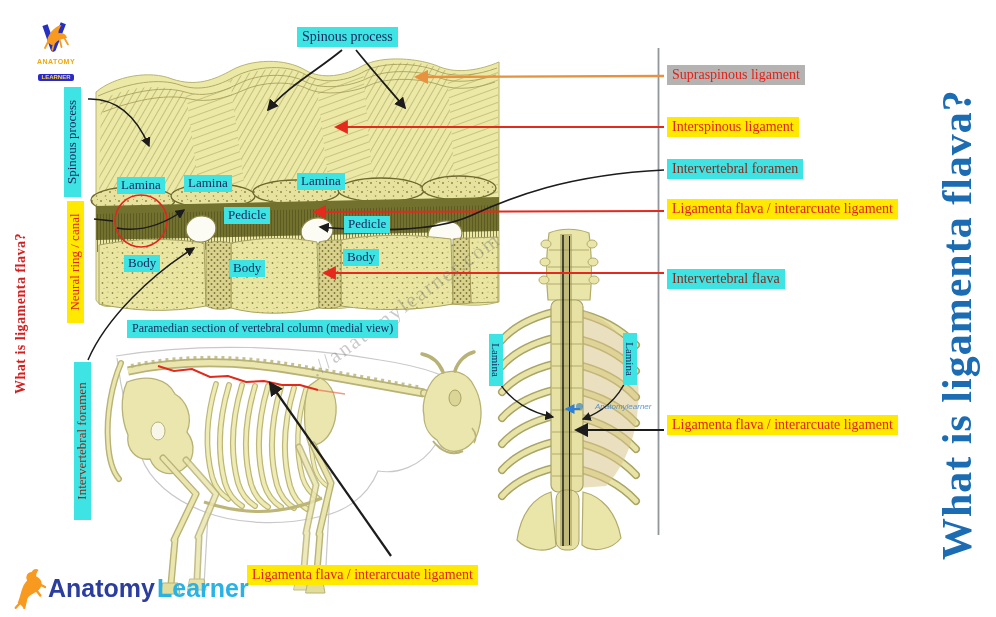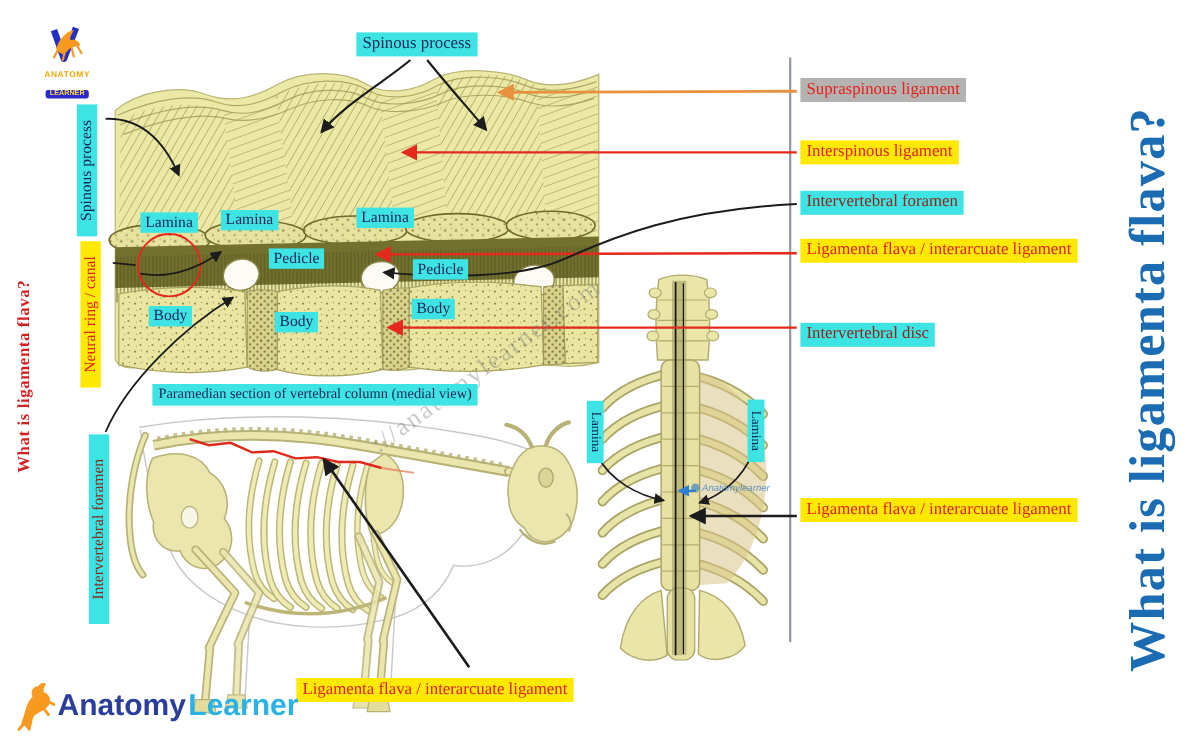--- a/index.html
+++ b/index.html
@@ -29,21 +29,21 @@
   .logo-bottom .p2{color:#29b2e6}
   .logo-top{position:absolute;z-index:4;left:30px;top:20px;width:52px;text-align:center;
             font-family:"Liberation Sans",sans-serif;line-height:1.1}
   .logo-top .l1{font-size:7px;font-weight:bold;color:#f0a90c;letter-spacing:.5px}
   .logo-top .l2{font-size:6px;font-weight:bold;color:#ffd83d;background:#2a2acc;border-radius:2px;
                 padding:0 3px;display:inline-block;margin-top:1px}
   .watermark-diag{position:absolute;z-index:2;left:312px;top:360px;transform:rotate(-36deg);
                   transform-origin:0 50%;font-size:21px;letter-spacing:2px;color:rgba(115,115,115,.38);
                   white-space:nowrap}
   .wm-small{position:absolute;z-index:2;left:576px;top:402px;font-family:"Liberation Sans",sans-serif;
-            font-size:8px;font-style:italic;color:#3b82c4;opacity:.8;display:flex;align-items:center;gap:2px}
+            font-size:8px;font-style:italic;color:#3b82c4;opacity:.8;display:flex;align-items:center;gap:12px}
   .wm-dot{width:7px;height:7px;border-radius:50%;background:#3b82c4;opacity:.85}
 </style>
 </head>
 <body>
 
 <div class="canvas">
 
   <svg class="art" width="996" height="617" viewBox="0 0 996 617">
     <defs>
       <pattern id="pHatchA" width="6" height="6" patternUnits="userSpaceOnUse" patternTransform="rotate(30)">
@@ -290,21 +290,21 @@
 
   <div class="lbl bg-cyan sm rot-ccw vcenter" style="left:64px;top:197px;width:102px">Spinous process</div>
   <div class="lbl bg-yellow sm rot-ccw vcenter" style="left:67px;top:323px;width:114px">Neural ring / canal</div>
   <div class="lbl bg-cyan maroon sm rot-ccw vcenter" style="left:74px;top:520px;width:150px">Intervertebral foramen</div>
   <div class="lbl qleft rot-ccw" style="left:12px;top:394px;width:205px">What is ligamenta flava?</div>
 
   <div class="lbl bg-gray" style="left:667px;top:65px">Supraspinous ligament</div>
   <div class="lbl bg-yellow" style="left:667px;top:117px">Interspinous ligament</div>
   <div class="lbl bg-cyan maroon" style="left:667px;top:159px">Intervertebral foramen</div>
   <div class="lbl bg-yellow" style="left:667px;top:199px">Ligamenta flava / interarcuate ligament</div>
-  <div class="lbl bg-cyan maroon" style="left:667px;top:269px">Intervertebral disc</div>
+  <div class="lbl bg-cyan maroon" style="left:667px;top:269px">Intervertebral flava</div>
   <div class="lbl bg-yellow" style="left:667px;top:415px">Ligamenta flava / interarcuate ligament</div>
 
   <div class="lbl bg-cyan tiny rot-cw" style="left:503px;top:334px;width:46px">Lamina</div>
   <div class="lbl bg-cyan tiny rot-cw" style="left:637px;top:333px;width:46px">Lamina</div>
 
   <div class="lbl bg-yellow" style="left:247px;top:565px">Ligamenta flava / interarcuate ligament</div>
 
   <div class="logo-bottom">
     <svg width="34" height="44" viewBox="0 0 36 44">
       <path d="M6,38 C10,28 10,20 16,14 C14,10 16,5 21,5 C22,2 26,1 28,3 C26,6 25,8 26,10 C31,12 33,17 30,22 C26,28 18,28 16,34 C15,38 14,41 12,43 C10,41 9,39 6,38 Z" fill="#f79a1f"></path>

